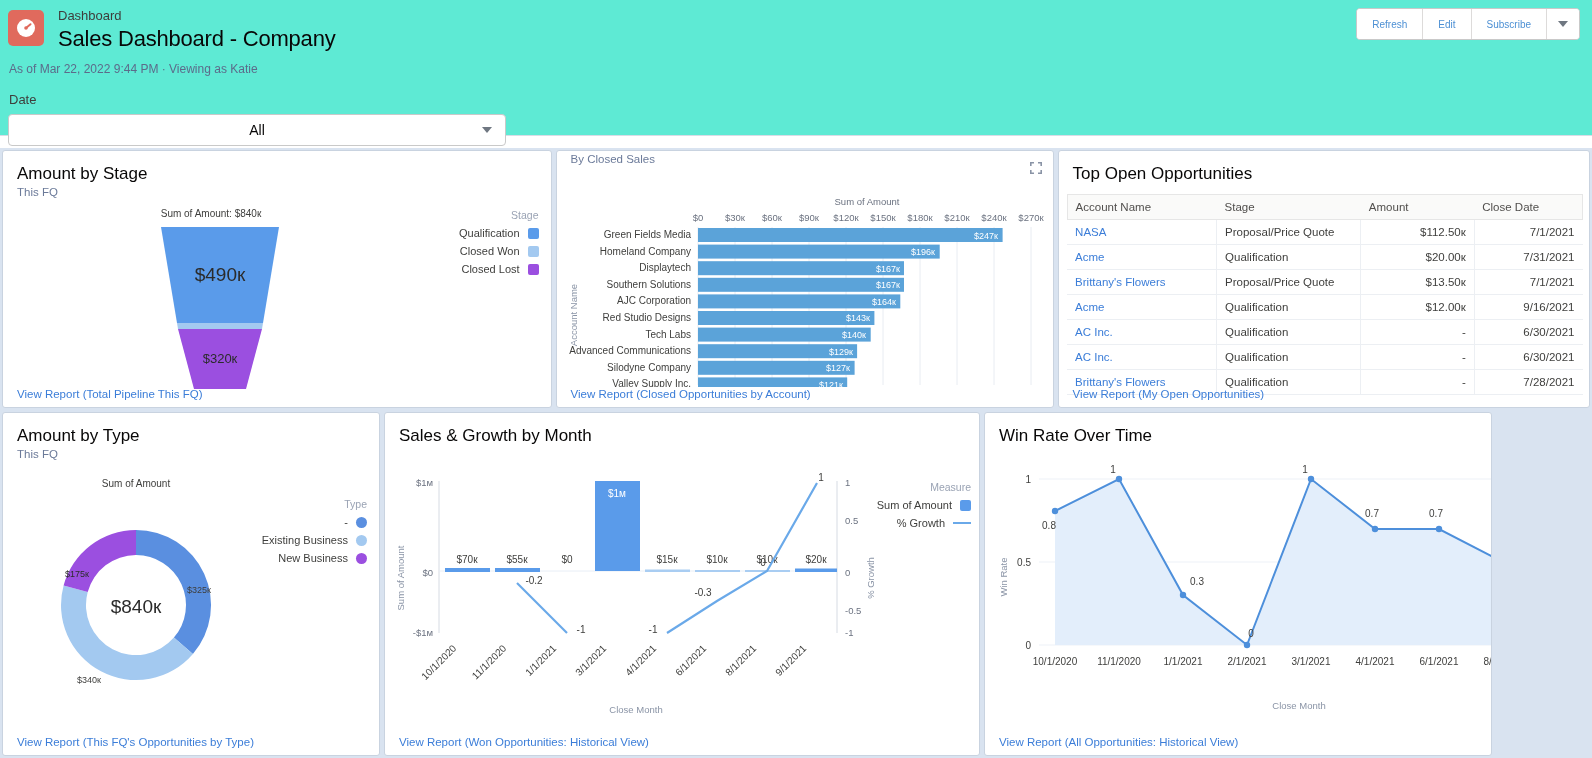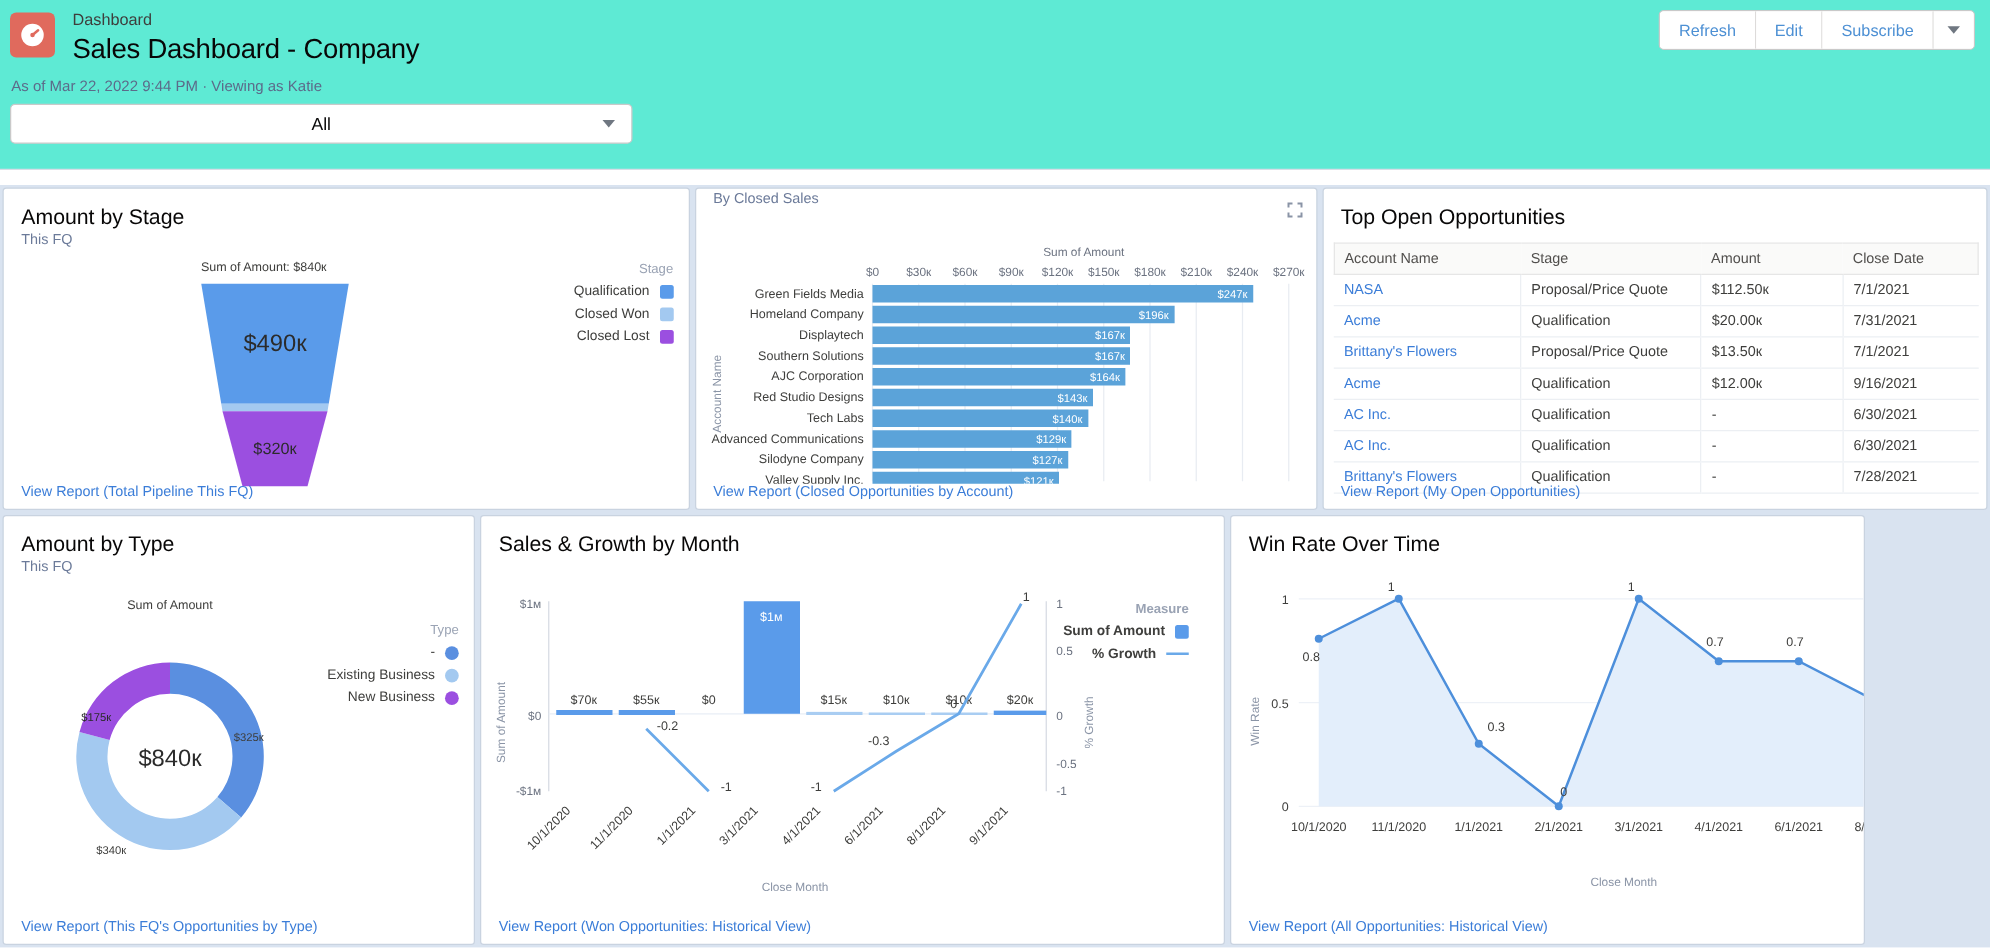--- a/index.html
+++ b/index.html
@@ -38,21 +38,21 @@
     font-size: 22px; font-weight: normal; color: #080707;
     line-height: 27px; letter-spacing: -0.2px;
   }
   .hdr-actions {
     position: absolute; top: 8px; right: 12px;
     display: flex; align-items: stretch;
     border: 1px solid #c9c9c9; border-radius: 4px;
     background: #fff; overflow: hidden; height: 32px;
   }
   .hdr-btn {
-    font-size: 13px; color: #4d90d4;
+    font-size: 10px; color: #4d90d4;
     padding: 0 15px;
     display: flex; align-items: center; justify-content: center;
     border-right: 1px solid #dddbda;
     background: #fff; cursor: pointer; white-space: nowrap;
   }
   .hdr-btn:last-child { border-right: none; padding: 0 11px; }
   .hdr-caret {
     width: 0; height: 0;
     border-left: 5px solid transparent;
     border-right: 5px solid transparent;
@@ -161,21 +161,21 @@
   table.opps th:last-child { border-right: 1px solid #e6e6e6; }
   table.opps td {
     padding: 6px 8px;
     border-bottom: 1px solid #eceff3;
     border-left: 1px solid #eceff3;
     color: #3e3e3c;
     white-space: nowrap;
     margin-left: 33px;
   }
   table.opps td:first-child { border-left: none; }
-  table.opps td.num { }
+  table.opps td.num { text-align: right; }
   table.opps td.link { color: #3b7dd8; cursor: pointer; }
 </style>
 </head>
 <body>
 
 <div class="header">
   <div class="hdr-top">
     <div class="app-icon">
       <svg width="22" height="22" viewBox="0 0 22 22">
         <circle cx="11" cy="11" r="9" fill="#ffffff"></circle>
@@ -192,20 +192,21 @@
   <div class="hdr-actions">
     <div class="hdr-btn">Refresh</div>
     <div class="hdr-btn">Edit</div>
     <div class="hdr-btn">Subscribe</div>
     <div class="hdr-btn">
       <span class="hdr-caret"></span>
     </div>
   </div>
 
   <div class="subline">As of Mar 22, 2022 9:44 PM · Viewing as Katie</div>
+  <div class="date-label">Date</div>
   <div class="date-select">
     <span>All</span>
     <span class="sel-caret"></span>
   </div>
 </div>
 
 <div class="dash">
 
   <div class="row row1">
 
@@ -486,21 +487,21 @@
         <text x="66" y="196" class="ctext-dk" transform="rotate(-45 66 196)" text-anchor="end">10/1/2020</text>
         <text x="116" y="196" class="ctext-dk" transform="rotate(-45 116 196)" text-anchor="end">11/1/2020</text>
         <text x="166" y="196" class="ctext-dk" transform="rotate(-45 166 196)" text-anchor="end">1/1/2021</text>
         <text x="216" y="196" class="ctext-dk" transform="rotate(-45 216 196)" text-anchor="end">3/1/2021</text>
         <text x="266" y="196" class="ctext-dk" transform="rotate(-45 266 196)" text-anchor="end">4/1/2021</text>
         <text x="316" y="196" class="ctext-dk" transform="rotate(-45 316 196)" text-anchor="end">6/1/2021</text>
         <text x="366" y="196" class="ctext-dk" transform="rotate(-45 366 196)" text-anchor="end">8/1/2021</text>
         <text x="416" y="196" class="ctext-dk" transform="rotate(-45 416 196)" text-anchor="end">9/1/2021</text>
       </svg>
 
-      <div style="position:absolute;right:28px;top:68px;width:120px;font-weight:bold;">
+      <div style="position:absolute;right:8px;top:68px;width:120px;">
         <div class="legend-title">Measure</div>
         <div class="legend-row">
           <span class="lbl">Sum of Amount</span>
           <span class="sw" style="background:#5a9bea;"></span>
         </div>
         <div class="legend-row">
           <span class="lbl">% Growth</span>
           <span class="lineswatch" style="background:#6aa9e9;"></span>
         </div>
       </div>

